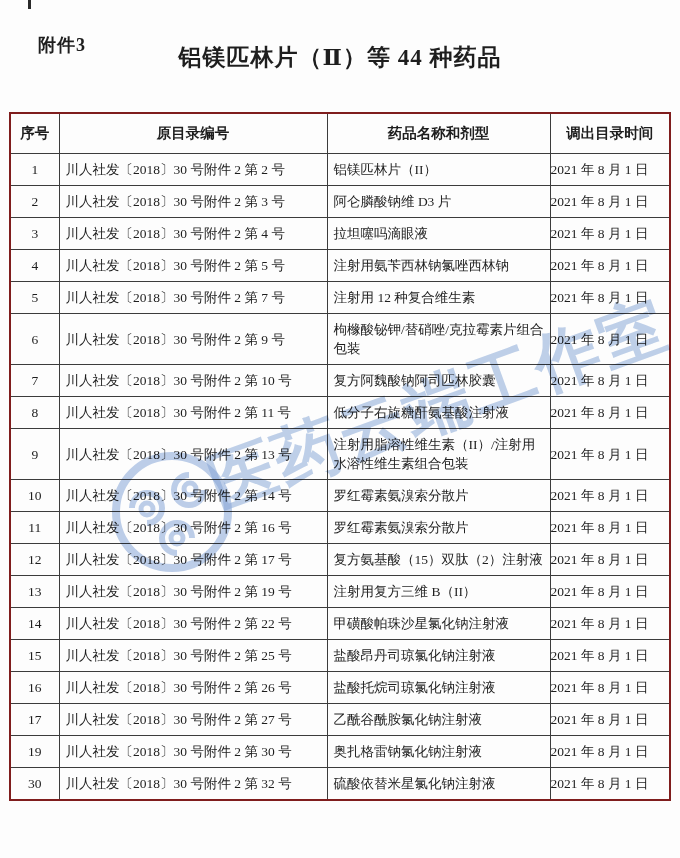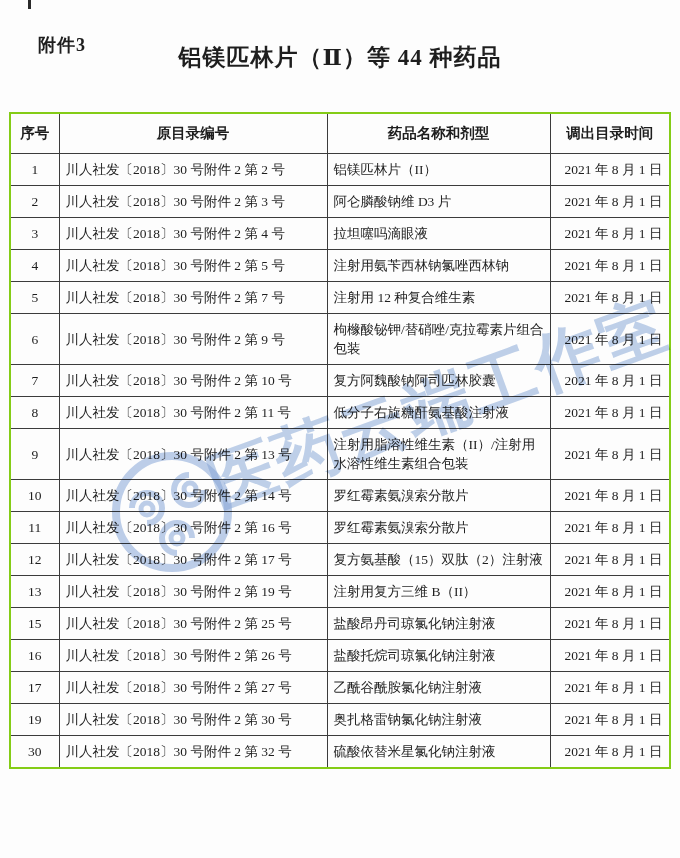--- a/index.html
+++ b/index.html
@@ -13,34 +13,34 @@
     position:absolute; left:38px; top:8px;
     font-size:18px; font-weight:bold; letter-spacing:1px;margin-top:25px;
   }
   .page-title {
     position:absolute; left:0; right:0; top:38px; margin:4px;
     text-align:center; font-size:23px; font-weight:bold; letter-spacing:1px;
   }
   table.drug-table {
     position:absolute; left:9px; top:112px; width:660px;
     border-collapse:collapse; table-layout:fixed;
-    border:2px solid #84cc16;
+    border:2px solid #7f1d1d;
   }
   .drug-table th, .drug-table td { border:1px solid #3c3c3c; overflow:hidden; }
   .drug-table th {
     font-size:14.5px; font-weight:bold; text-align:center;
     padding:10px 2px; background:transparent;
   }
   .drug-table td {
     font-size:13.5px; line-height:19px; padding:6px 4px 6px 6px;
     word-break:break-all;
   }
   .drug-table td:nth-child(1) { text-align:center; padding-left:2px; padding-right:2px; }
   .drug-table td:nth-child(2) { white-space:nowrap; }
-  .drug-table td:nth-child(4) { white-space:nowrap; padding-left:14px; }
+  .drug-table td:nth-child(4) { white-space:nowrap; padding-left:0; }
   .watermark {
     position:absolute; inset:0; pointer-events:none; z-index:5;
     mix-blend-mode:multiply;
   }
   .wm-text {
     position:absolute; left:212px; top:442px; white-space:nowrap;
     transform:rotate(-20deg); transform-origin:0 50%;
     font-family:"Liberation Sans","DejaVu Sans",sans-serif;
     font-weight:bold; font-size:66px; letter-spacing:3px;
     color:rgba(130,163,214,0.50);
@@ -146,20 +146,26 @@
           <td>复方氨基酸（15）双肽（2）注射液</td>
           <td>2021 年 8 月 1 日</td>
         </tr>
         <tr>
           <td>13</td>
           <td>川人社发〔2018〕30 号附件 2 第 19 号</td>
           <td>注射用复方三维 B（II）</td>
           <td>2021 年 8 月 1 日</td>
         </tr>
         <tr>
+          <td>14</td>
+          <td>川人社发〔2018〕30 号附件 2 第 22 号</td>
+          <td>甲磺酸帕珠沙星氯化钠注射液</td>
+          <td>2021 年 8 月 1 日</td>
+        </tr>
+        <tr>
           <td>15</td>
           <td>川人社发〔2018〕30 号附件 2 第 25 号</td>
           <td>盐酸昂丹司琼氯化钠注射液</td>
           <td>2021 年 8 月 1 日</td>
         </tr>
         <tr>
           <td>16</td>
           <td>川人社发〔2018〕30 号附件 2 第 26 号</td>
           <td>盐酸托烷司琼氯化钠注射液</td>
           <td>2021 年 8 月 1 日</td>

